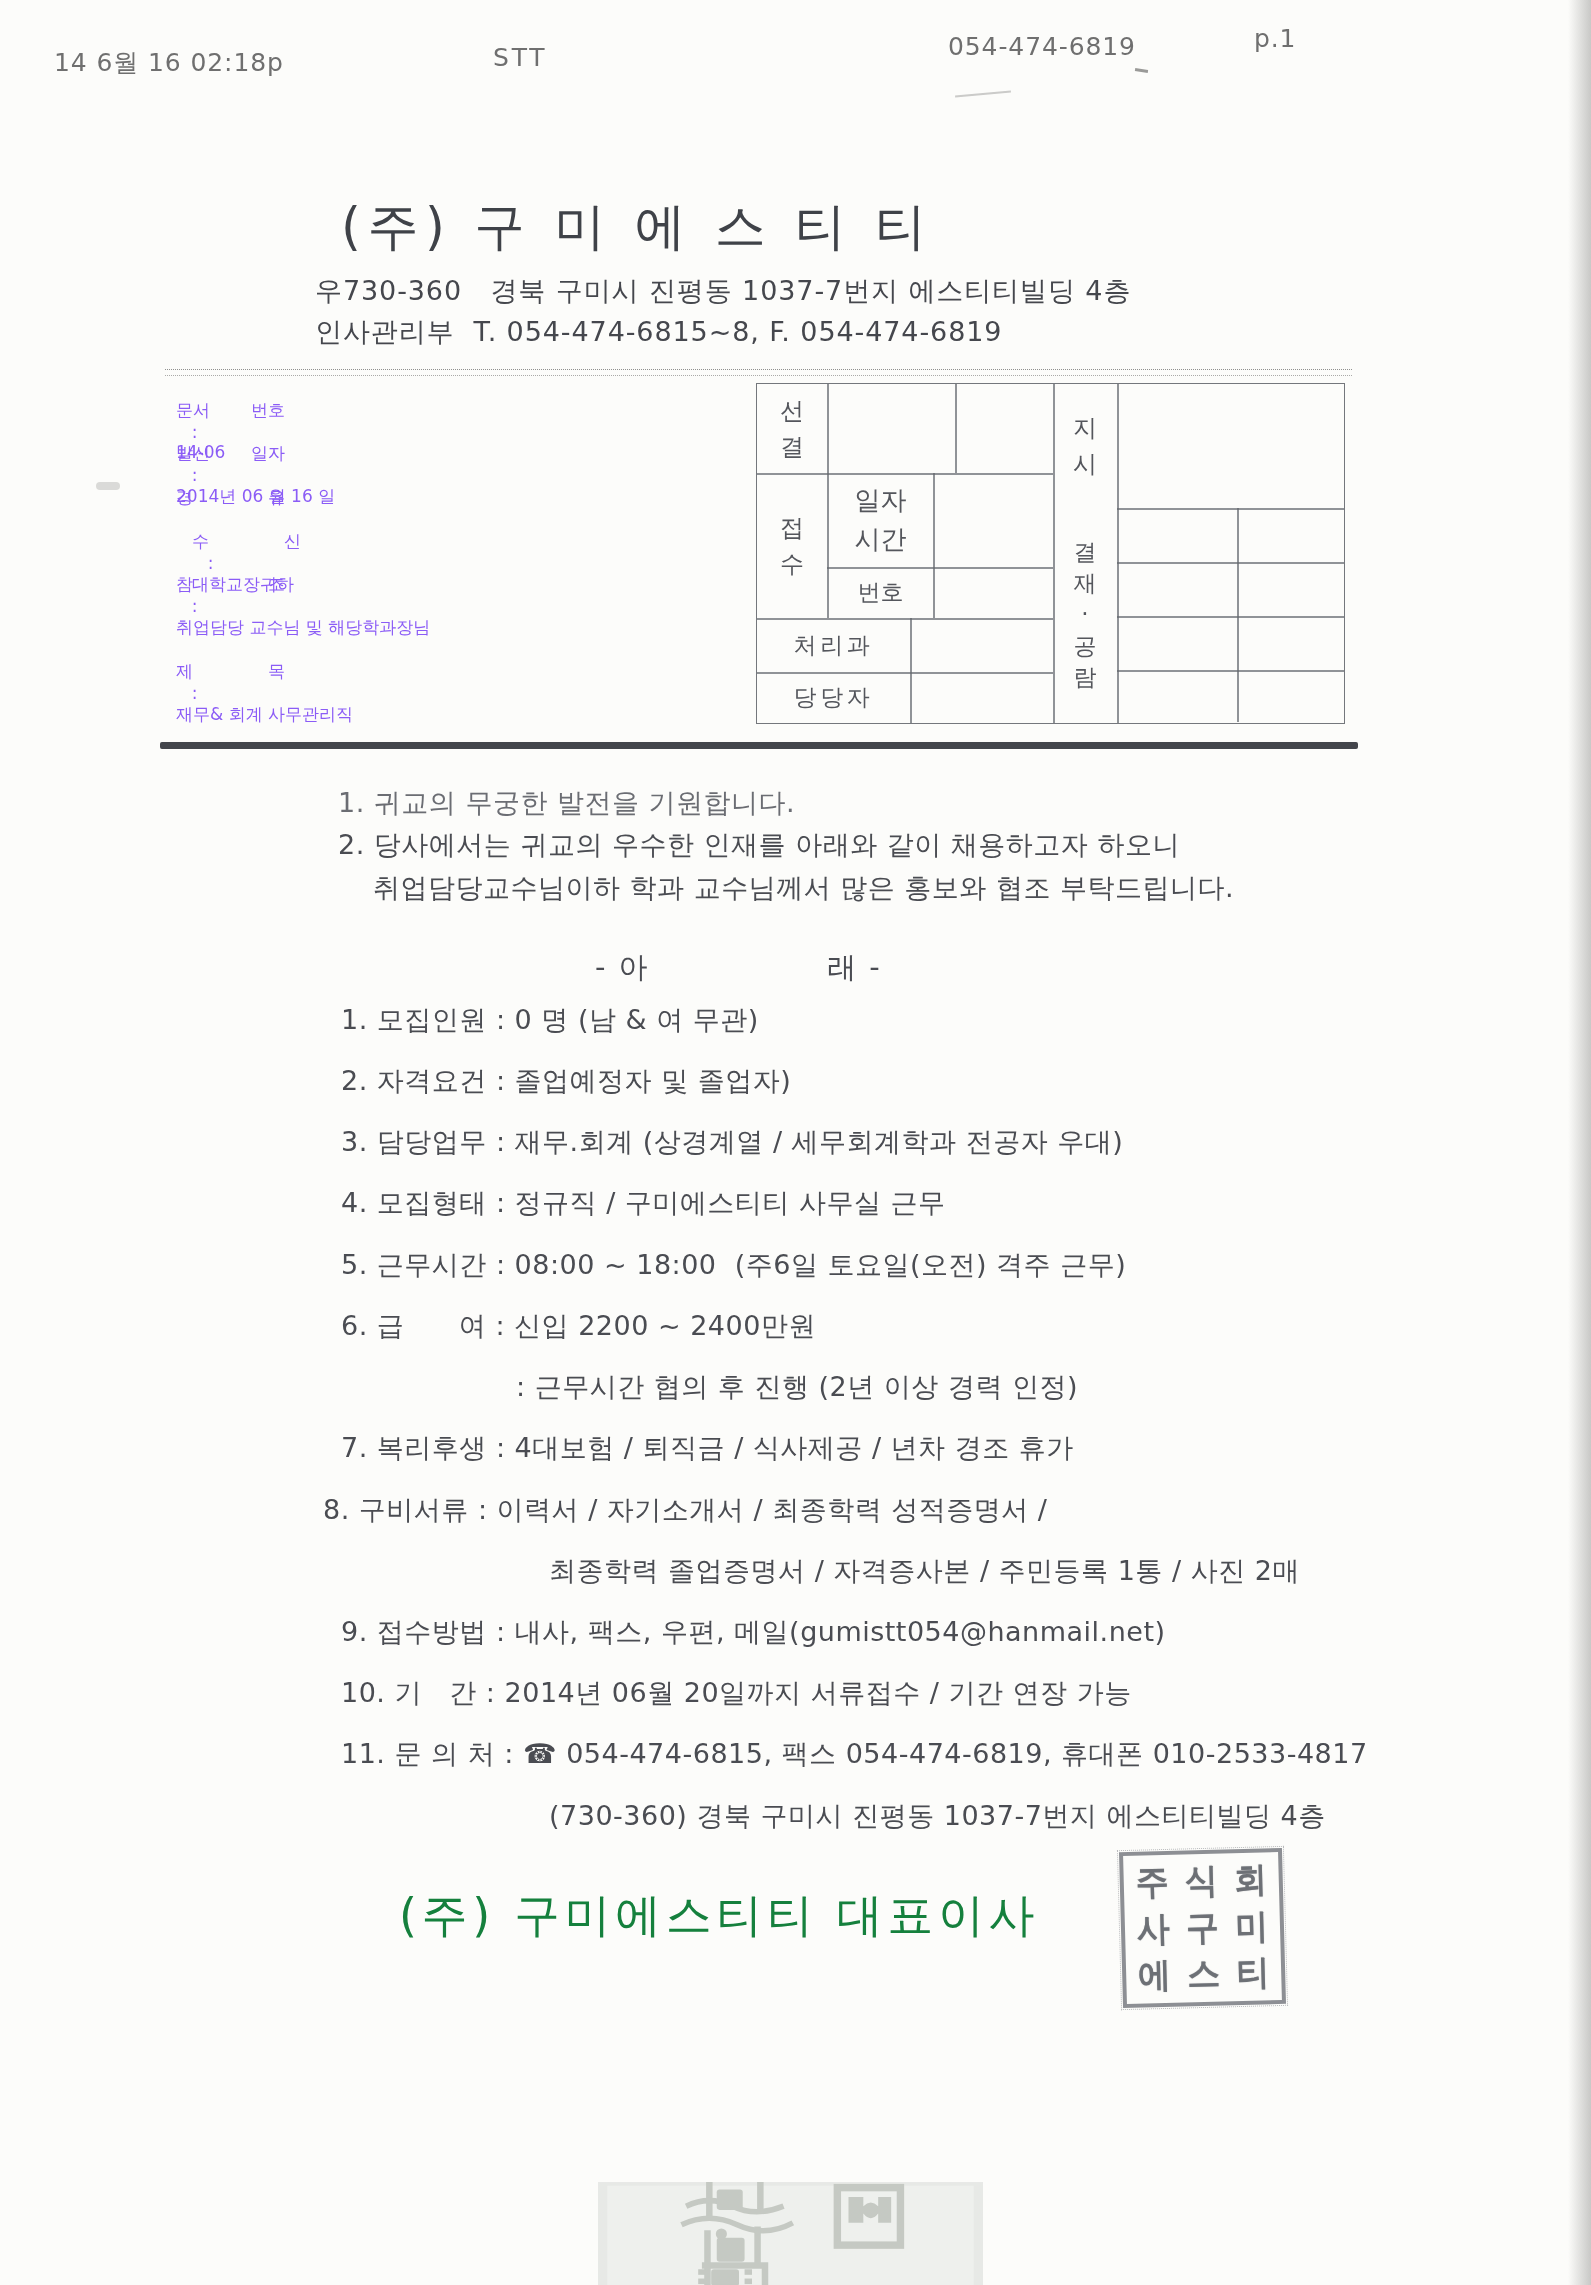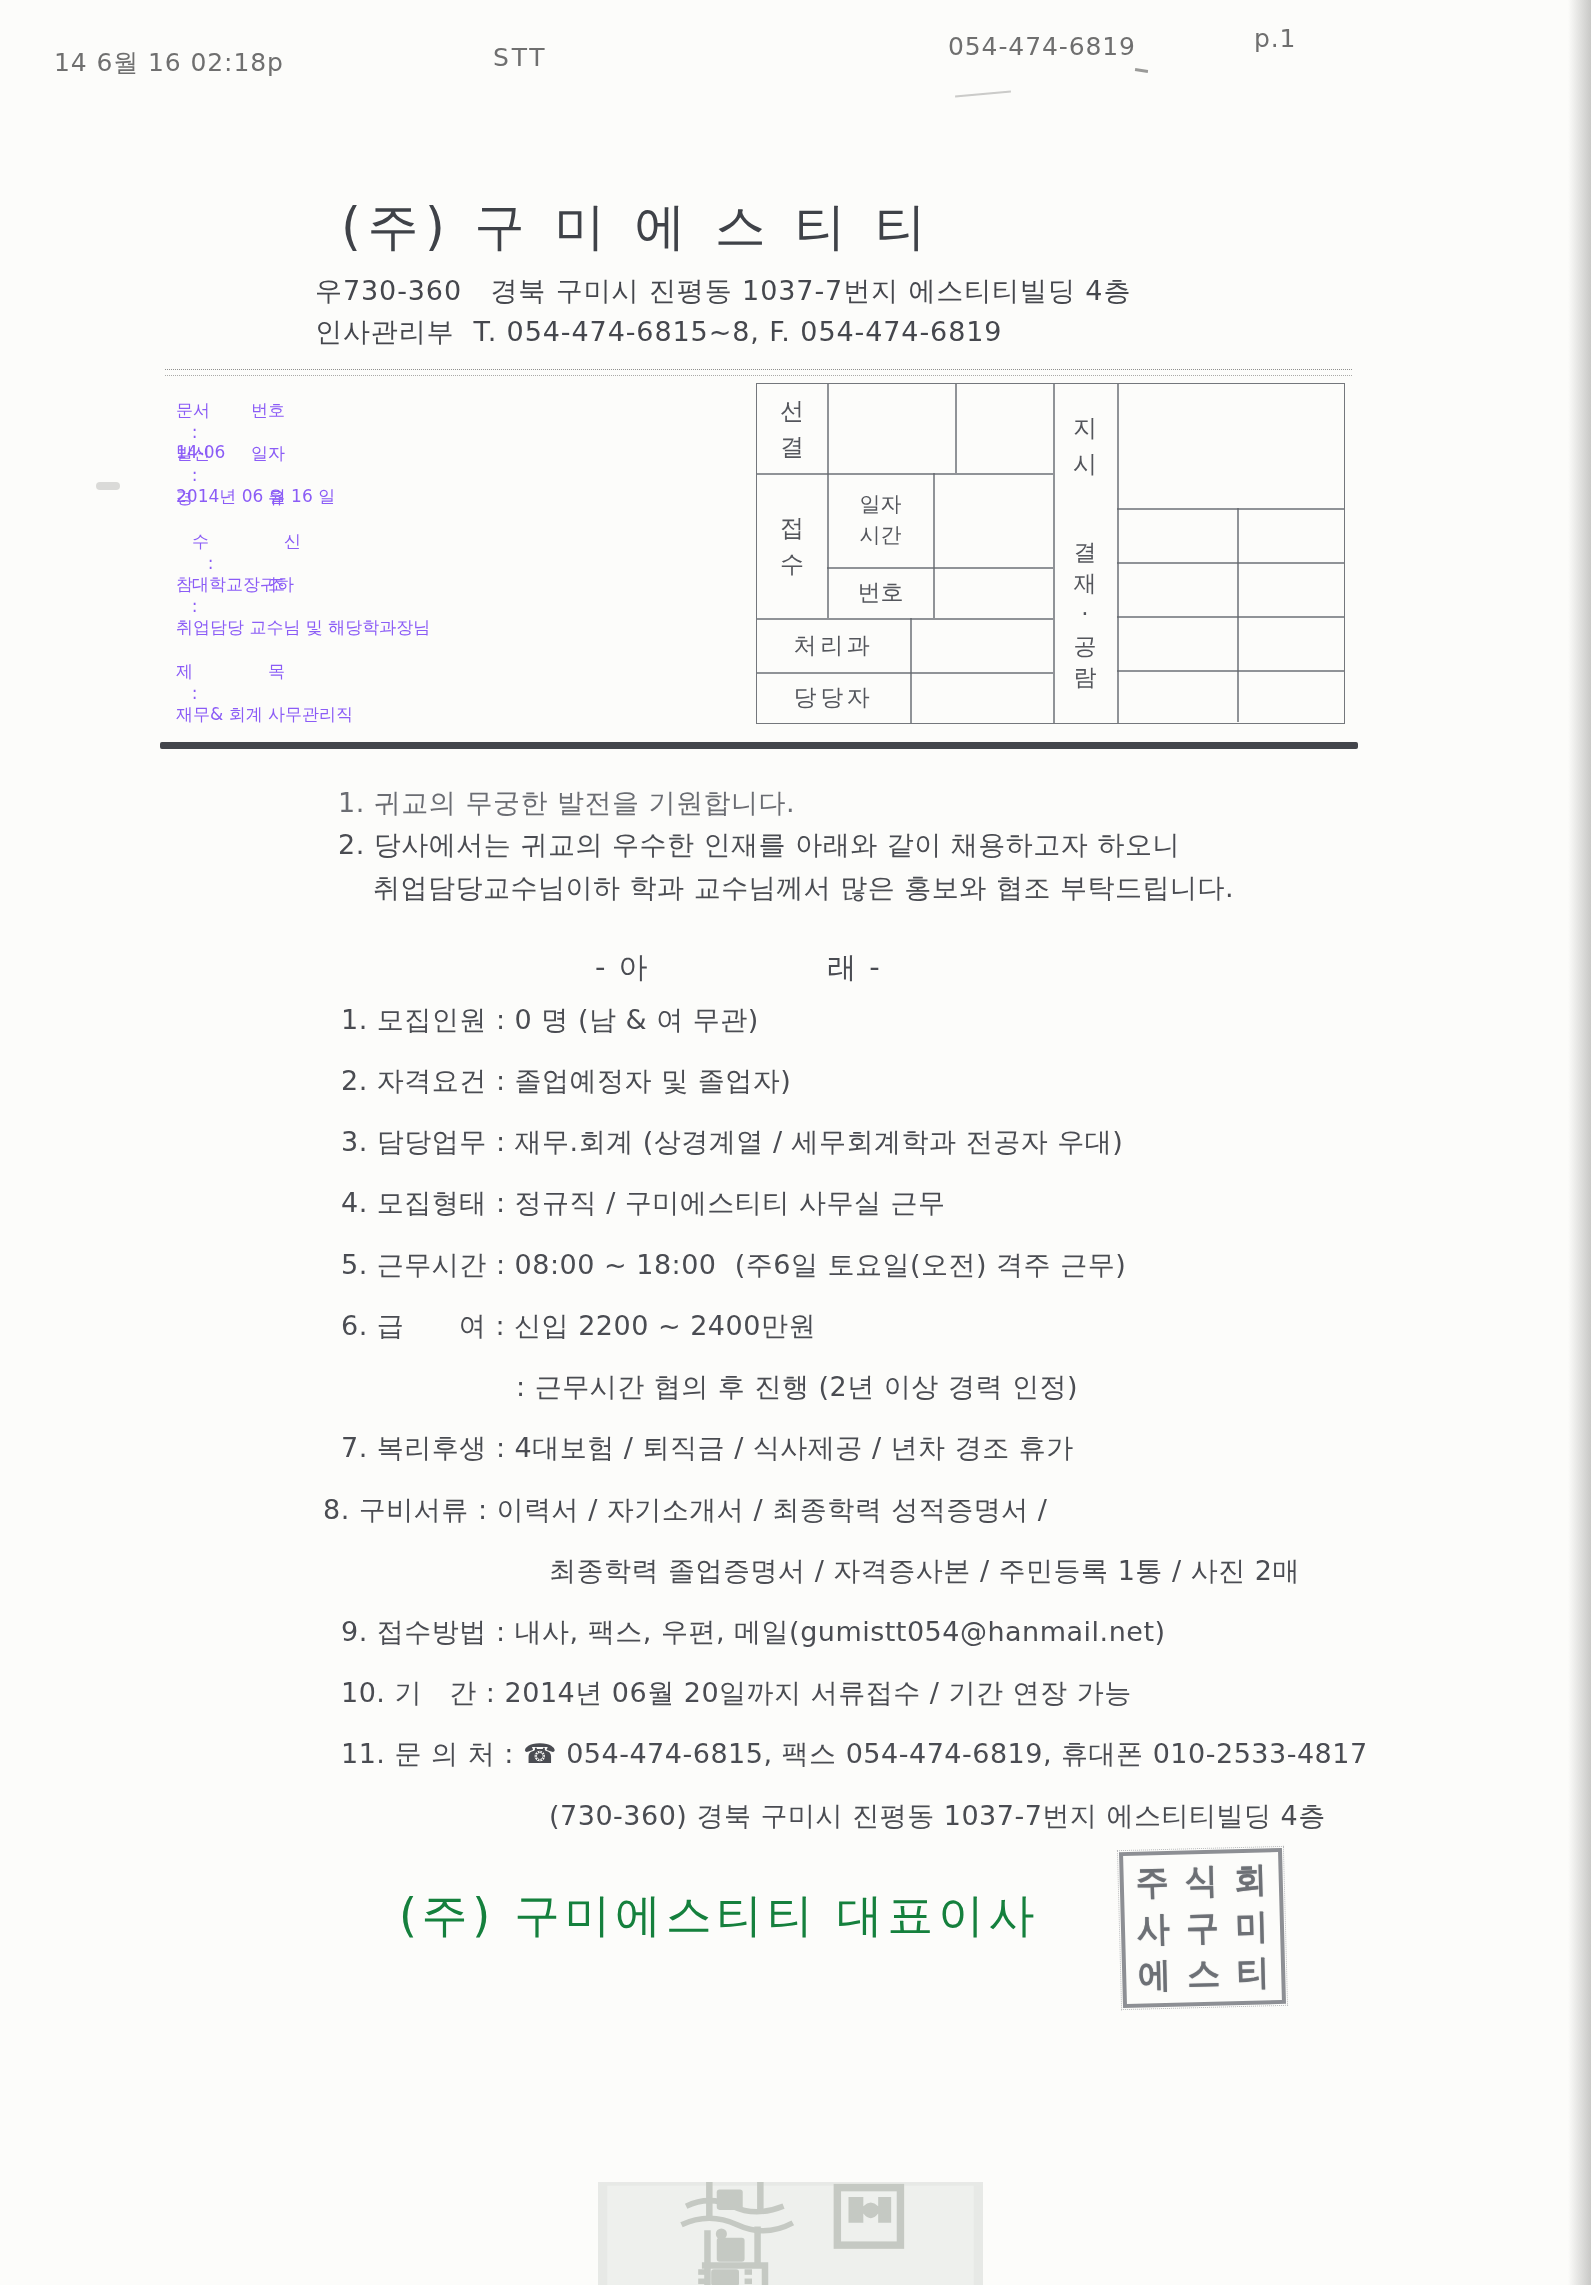--- a/index.html
+++ b/index.html
@@ -104,21 +104,21 @@
     <div class="tlh" style="left:0; top:288px; width:296px;"></div>
     <div class="tlh" style="left:360px; top:124px; width:227px;"></div>
     <div class="tlh" style="left:360px; top:178px; width:227px;"></div>
     <div class="tlh" style="left:360px; top:232px; width:227px;"></div>
     <div class="tlh" style="left:360px; top:286px; width:227px;"></div>
 
     <div class="vlabel" style="left:0; top:0; width:70px; height:89px;">선
 결</div>
     <div class="vlabel" style="left:0; top:89px; width:70px; height:145px;">접
 수</div>
-    <div class="vlabel" style="left:70px; top:89px; width:107px; height:94px; font-size:21px;">일자
+    <div class="vlabel" style="left:70px; top:89px; width:107px; height:94px; font-size:26px;">일자
 시간</div>
     <div class="vlabel" style="left:70px; top:183px; width:107px; height:51px; font-size:23px;">번호</div>
     <div class="vlabel" style="left:0; top:234px; width:153px; height:54px; font-size:23px; letter-spacing:3.7px;">처리과</div>
     <div class="vlabel" style="left:0; top:288px; width:153px; height:51px; font-size:23px; letter-spacing:3.7px;">당당자</div>
     <div class="vlabel" style="left:296px; top:0; width:64px; height:124px;">지
 시</div>
     <div class="vlabel" style="left:296px; top:124px; width:64px; height:214px; line-height:1.35; font-size:23px;">결
 재
 ·
 공

